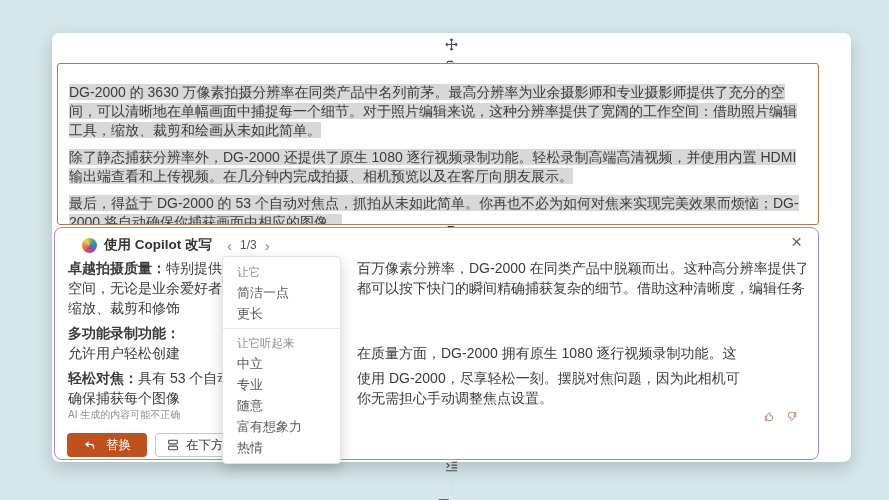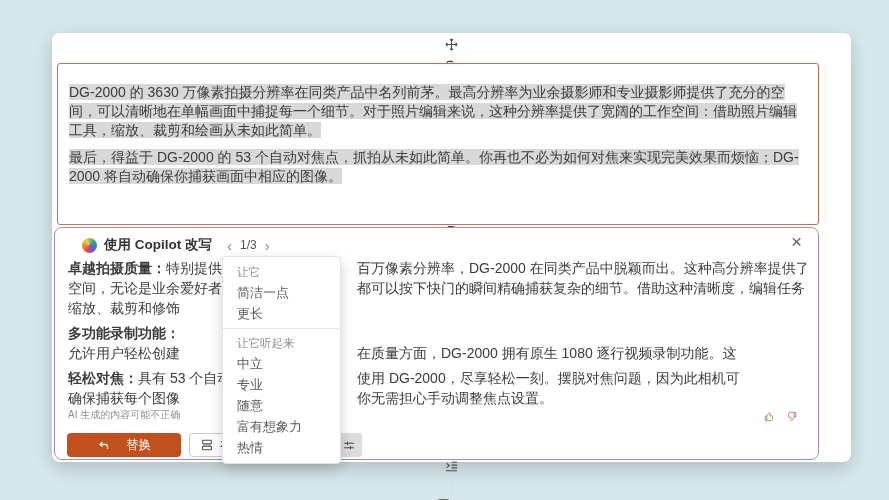--- a/index.html
+++ b/index.html
@@ -39,22 +39,22 @@
   .pgbtn{font-size:15px;color:#888;line-height:1;padding:0 2px;}
   .pgtxt{font-size:12px;color:#555;}
   .pclose{position:absolute;right:16px;top:4px;font-size:19px;color:#666;line-height:1;}
   .rows{position:absolute;left:13px;top:30px;right:12px;font-size:14px;}
   .rrow{position:relative;height:20px;line-height:20px;white-space:nowrap;overflow:hidden;}
   .rrow b{font-weight:bold;}
   .rright{position:absolute;left:289px;top:0;}
   .rgap{height:5px;}
   .disclaimer{position:absolute;left:13px;top:180px;font-size:10px;color:#8f8f8f;}
   .pbtns{position:absolute;left:12px;top:205px;display:flex;align-items:center;gap:8px;}
-  .btn-replace{display:flex;align-items:center;gap:16px;background:#c0511d;color:#fff;border:none;
-               border-radius:4px;height:24px;padding:0 30px;font-size:12.5px;
+  .btn-replace{display:flex;align-items:center;gap:10px;background:#c0511d;color:#fff;border:none;
+               border-radius:4px;height:24px;padding:0 16px;font-size:12.5px;
                font-family:inherit;}
   .btn-insert{display:flex;align-items:center;gap:6px;background:#fff;color:#3c3c3c;
               border:1px solid #c9c9c9;border-radius:4px;height:24px;padding:0 10px;
               font-size:12.5px;font-family:inherit;}
   .icobtn{width:26px;height:24px;display:flex;align-items:center;justify-content:center;
           border-radius:3px;background:transparent;border:none;}
   .icobtn.active{background:#dcdcdc;}
   .thumbs{position:absolute;right:20px;top:182px;display:flex;gap:9px;}
   
   .menu{position:absolute;left:222px;top:256px;width:119px;background:#fff;border:1px solid #e4e4e4;
@@ -225,20 +225,21 @@
         <svg class="g" width="15" height="15" viewBox="0 0 16 16">
             <circle cx="3.5" cy="8" r="1" fill="#4a4a4a"></circle>
             <circle cx="8" cy="8" r="1" fill="#4a4a4a"></circle>
             <circle cx="12.5" cy="8" r="1" fill="#4a4a4a"></circle>
           </svg>
       </div>
     </div>
 
     <div class="doc">
         <p class="para"><span class="hl">DG-2000 的 3630 万像素拍摄分辨率在同类产品中名列前茅。最高分辨率为业余摄影师和专业摄影师提供了充分的空间，可以清晰地在单幅画面中捕捉每一个细节。对于照片编辑来说，这种分辨率提供了宽阔的工作空间：借助照片编辑工具，缩放、裁剪和绘画从未如此简单。</span></p>
+        <p class="para"><span class="hl">除了静态捕获分辨率外，DG-2000 还提供了原生 1080 逐行视频录制功能。轻松录制高端高清视频，并使用内置 HDMI 输出端查看和上传视频。在几分钟内完成拍摄、相机预览以及在客厅向朋友展示。</span></p>
         <p class="para"><span class="hl">最后，得益于 DG-2000 的 53 个自动对焦点，抓拍从未如此简单。你再也不必为如何对焦来实现完美效果而烦恼；DG-2000 将自动确保你捕获画面中相应的图像。</span></p>
       </div>
 
     <div class="panel">
       <div class="phead">
         <span class="cop-dot"></span>
         <span class="ptitle">使用 Copilot 改写</span>
         <span class="pager">
           <span class="pgbtn">‹</span>
           <span class="pgtxt">1/3</span>

